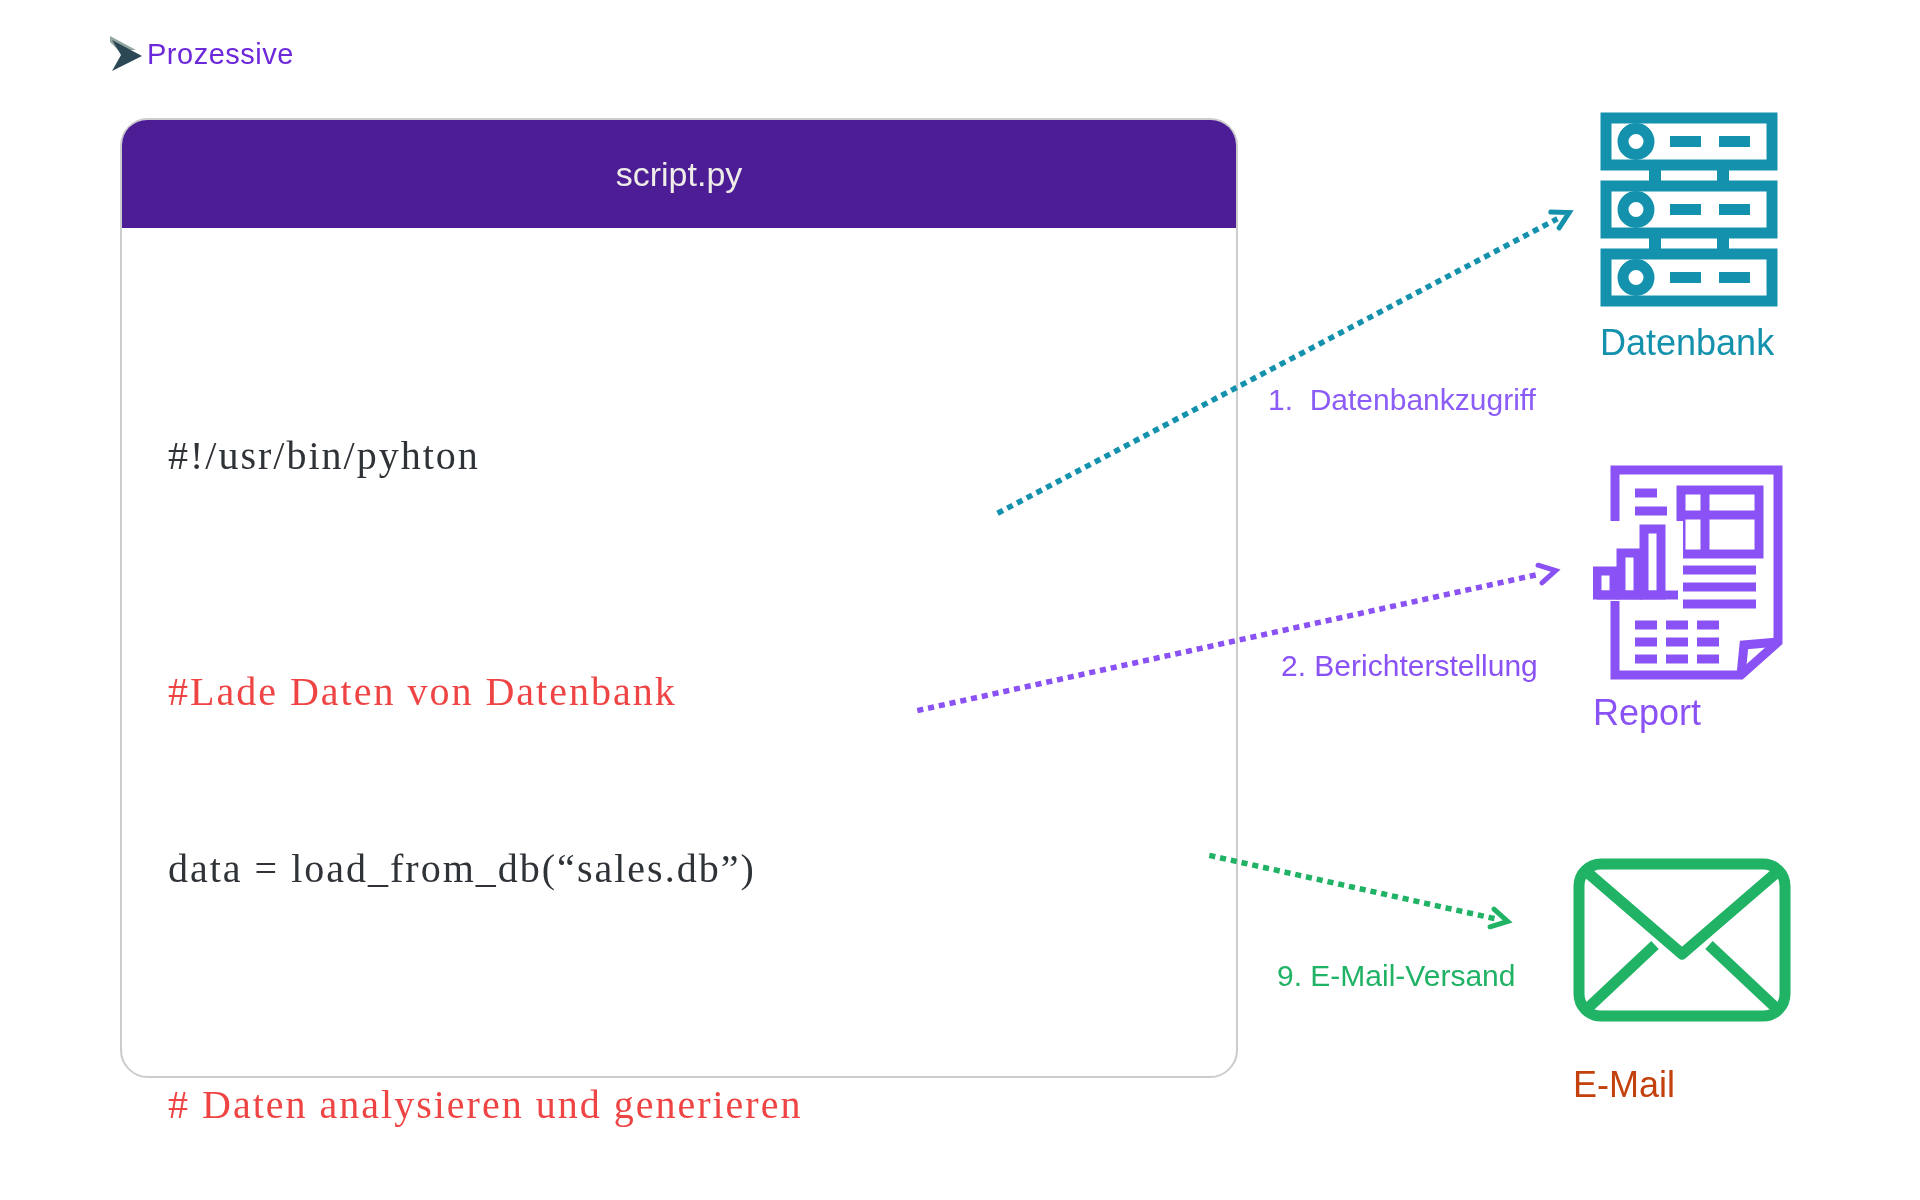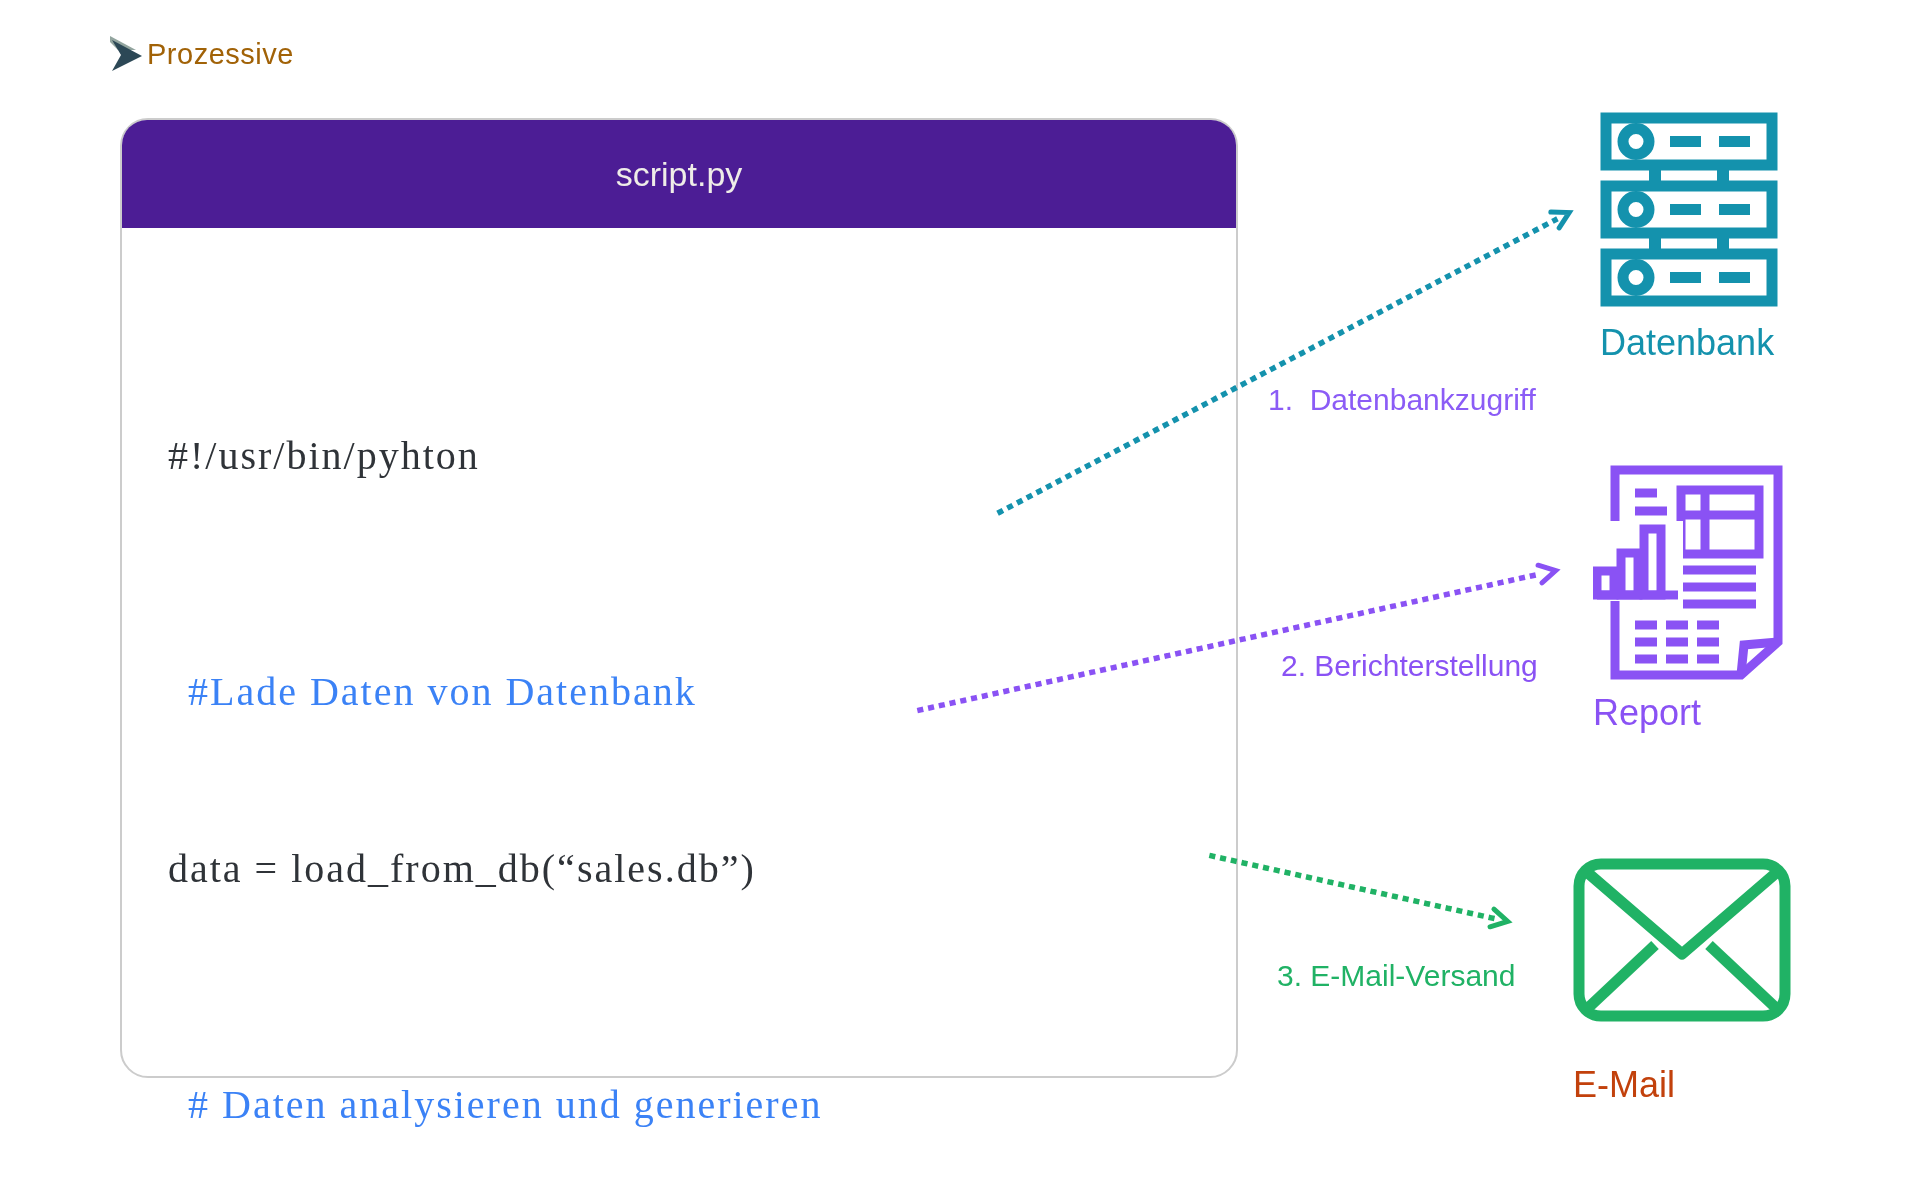--- a/index.html
+++ b/index.html
@@ -2,35 +2,35 @@
 <html><head>
 <meta charset="utf-8">
 <style>
   * { margin:0; padding:0; box-sizing:border-box; }
   html,body { width:1920px; height:1200px; background:#ffffff; overflow:hidden;
               font-family:"Liberation Sans","DejaVu Sans",sans-serif; }
   .canvas { position:relative; width:1920px; height:1200px; background:#ffffff; }
 
   
   .logo { position:absolute; left:110px; top:36px; display:flex; align-items:center; gap:3px; }
-  .logo-text { font-size:29px; font-weight:500; color:#a16207; letter-spacing:0.5px; }
+  .logo-text { font-size:29px; font-weight:500; color:#6d28d9; letter-spacing:0.5px; }
 
   
   .card { position:absolute; left:120px; top:118px; width:1118px; height:960px;
           background:#ffffff; border:2.5px solid #cccccc; border-radius:28px; }
   .card-header { height:108px; background:#4c1d95; border-radius:25px 25px 0 0;
                  display:flex; align-items:center; justify-content:center; }
   .card-title { color:#efede8; font-size:34px; font-weight:400; }
   .card-body { padding:80px 0 0 46px;
                font-family:"DejaVu Sans Mono",monospace; font-size:40px;
                letter-spacing:2px; line-height:59px; white-space:pre; }
   .ln { height:59px;font-family:Liberation Serif, serif; }
   .ln.gap-before { margin-top:59px; }
   .ln.code    { color:#2f3338; }
-  .ln.comment { color:#3b82f6;margin-left:20px; }
+  .ln.comment { color:#ef4444; }
 
   
   .arrows { position:absolute; left:0; top:0; width:1920px; height:1200px; pointer-events:none; }
   .arrow { fill:none; stroke-width:5.5; stroke-dasharray:0.6 10.4; stroke-linecap:square; }
   .arrow.teal   { stroke:#1492ad; }
   .arrow.purple { stroke:#8a52f4; }
   .arrow.green  { stroke:#20b265; }
 
   
   .step-label { position:absolute; font-size:30px; font-weight:500; white-space:pre; }
@@ -88,21 +88,21 @@
         <path d="M6,6 L22,15 L6,24" fill="none" stroke="#20b265" stroke-width="5" stroke-linecap="round"></path>
       </marker>
     </defs>
     <line class="arrow teal" x1="1000" y1="512" x2="1555" y2="220" marker-end="url(#ah-teal)"></line>
     <line class="arrow purple" x1="920" y1="710" x2="1540" y2="574" marker-end="url(#ah-purple)"></line>
     <line class="arrow green" x1="1212" y1="856" x2="1492" y2="918" marker-end="url(#ah-green)"></line>
   </svg>
 
   <div class="step-label teal">1.  Datenbankzugriff</div>
   <div class="step-label purple">2. Berichterstellung</div>
-  <div class="step-label green">3. E-Mail-Versand</div>
+  <div class="step-label green">9. E-Mail-Versand</div>
 
   <svg class="node-icon icon-db" width="178" height="196" viewBox="0 0 178 196">
     <g fill="none" stroke="#1492ad" stroke-width="11">
       <rect x="6" y="6" width="166" height="47"></rect>
       <rect x="6" y="74" width="166" height="47"></rect>
       <rect x="6" y="142" width="166" height="47"></rect>
       <circle cx="36" cy="29.5" r="13"></circle>
       <circle cx="36" cy="97.5" r="13"></circle>
       <circle cx="36" cy="165.5" r="13"></circle>
       <path d="M70,29.5 H101 M119,29.5 H150"></path>

